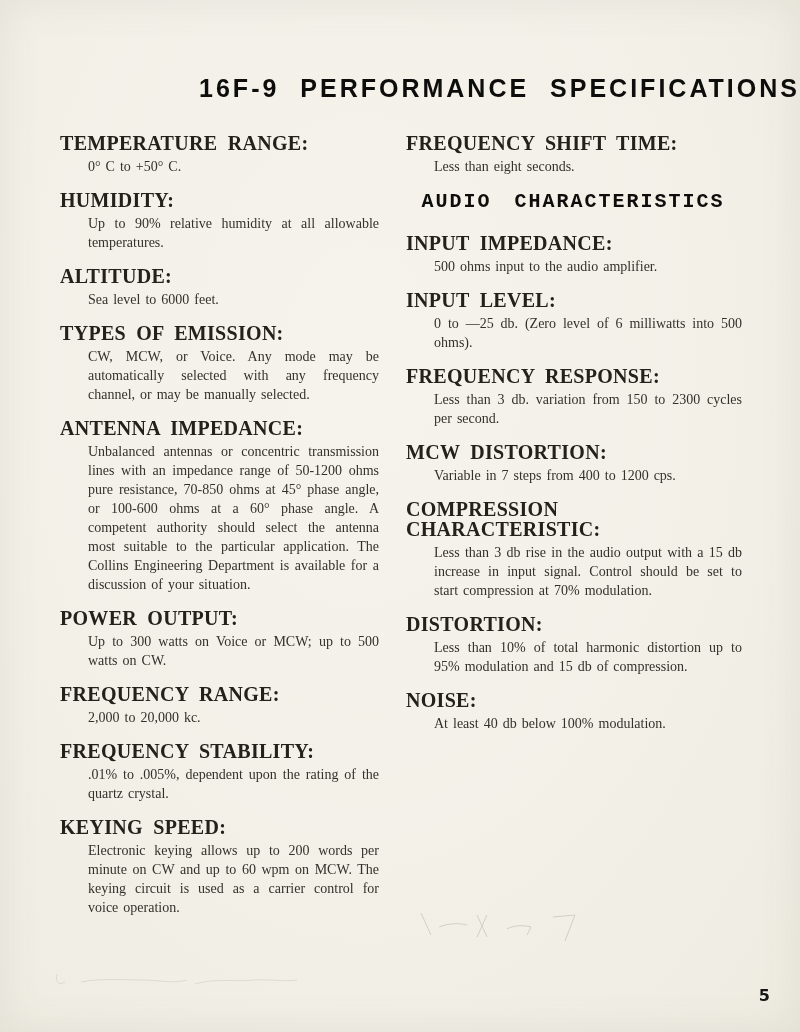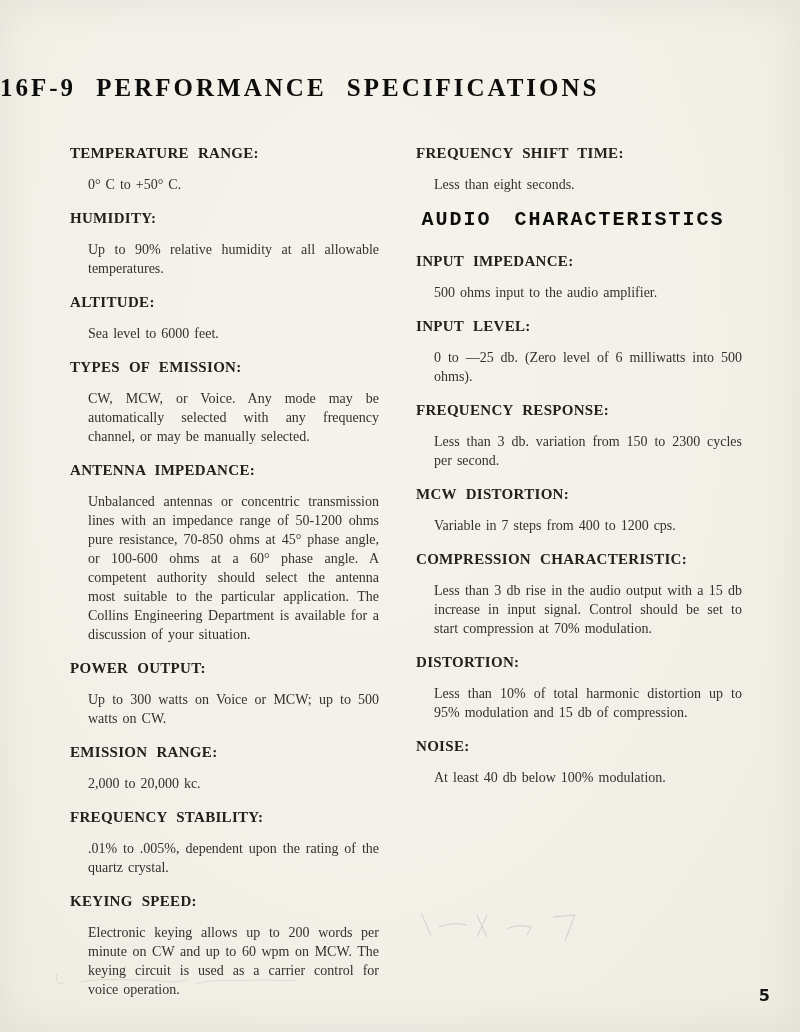--- a/index.html
+++ b/index.html
@@ -14,35 +14,35 @@
     color: #2f2c25;
     overflow: hidden;
     box-shadow: inset 0 0 40px rgba(120,110,90,0.10);
   }
   .doc-title {
     position: absolute;
     top: 74px;
     left: 0;
     width: 100%;
     margin: 0;
-    text-align: left;
-    font-family: Liberation Serif, serif;
+    text-align: right;
+    font-family: Liberation Sans, sans-serif;
     font-weight: bold;
     font-size: 25px;
     letter-spacing: 3px;
     word-spacing: 11px;
     color: #0d0d0c;
   }
   .col { position: absolute; top: 131px; }
   .col-left  { left: 58px;  width: 321px; }
   .col-right { left: 404px; width: 338px; }
   .sec { margin-bottom: 14px; }
   .sec-h {
-    margin: 12px;
-    font-size: 15px;
+    margin: 2px;
+    font-size: 20px;
     font-weight: bold;
     letter-spacing: 0.3px;
     word-spacing: 5px;
     color: #24211a;
     line-height: 20px;
     font-family: Liberation Serif, serif;
   }
   .sec-b {
     margin: 4px 0 0 30px;
     font-size: 14px;
@@ -100,21 +100,21 @@
     </div>
     <div class="sec">
       <p class="sec-h">ANTENNA IMPEDANCE:</p>
       <p class="sec-b">Unbalanced antennas or concentric transmission lines with an impedance range of 50-1200 ohms pure resistance, 70-850 ohms at 45° phase angle, or 100-600 ohms at a 60° phase angle.  A competent authority should select the antenna most suitable to the particular application.  The Collins Engineering Department is available for a discussion of your situation.</p>
     </div>
     <div class="sec">
       <p class="sec-h">POWER OUTPUT:</p>
       <p class="sec-b">Up to 300 watts on Voice or MCW; up to 500 watts on CW.</p>
     </div>
     <div class="sec">
-      <p class="sec-h">EMISSION RANGE:</p>
+      <p class="sec-h">FREQUENCY RANGE:</p>
       <p class="sec-b">2,000 to 20,000 kc.</p>
     </div>
     <div class="sec">
       <p class="sec-h">FREQUENCY STABILITY:</p>
       <p class="sec-b">.01% to .005%, dependent upon the rating of the quartz crystal.</p>
     </div>
     <div class="sec">
       <p class="sec-h">KEYING SPEED:</p>
       <p class="sec-b">Electronic keying allows up to 200 words per minute on CW and up to 60 wpm on MCW.  The keying circuit is used as a carrier control for voice operation.</p>
     </div>

